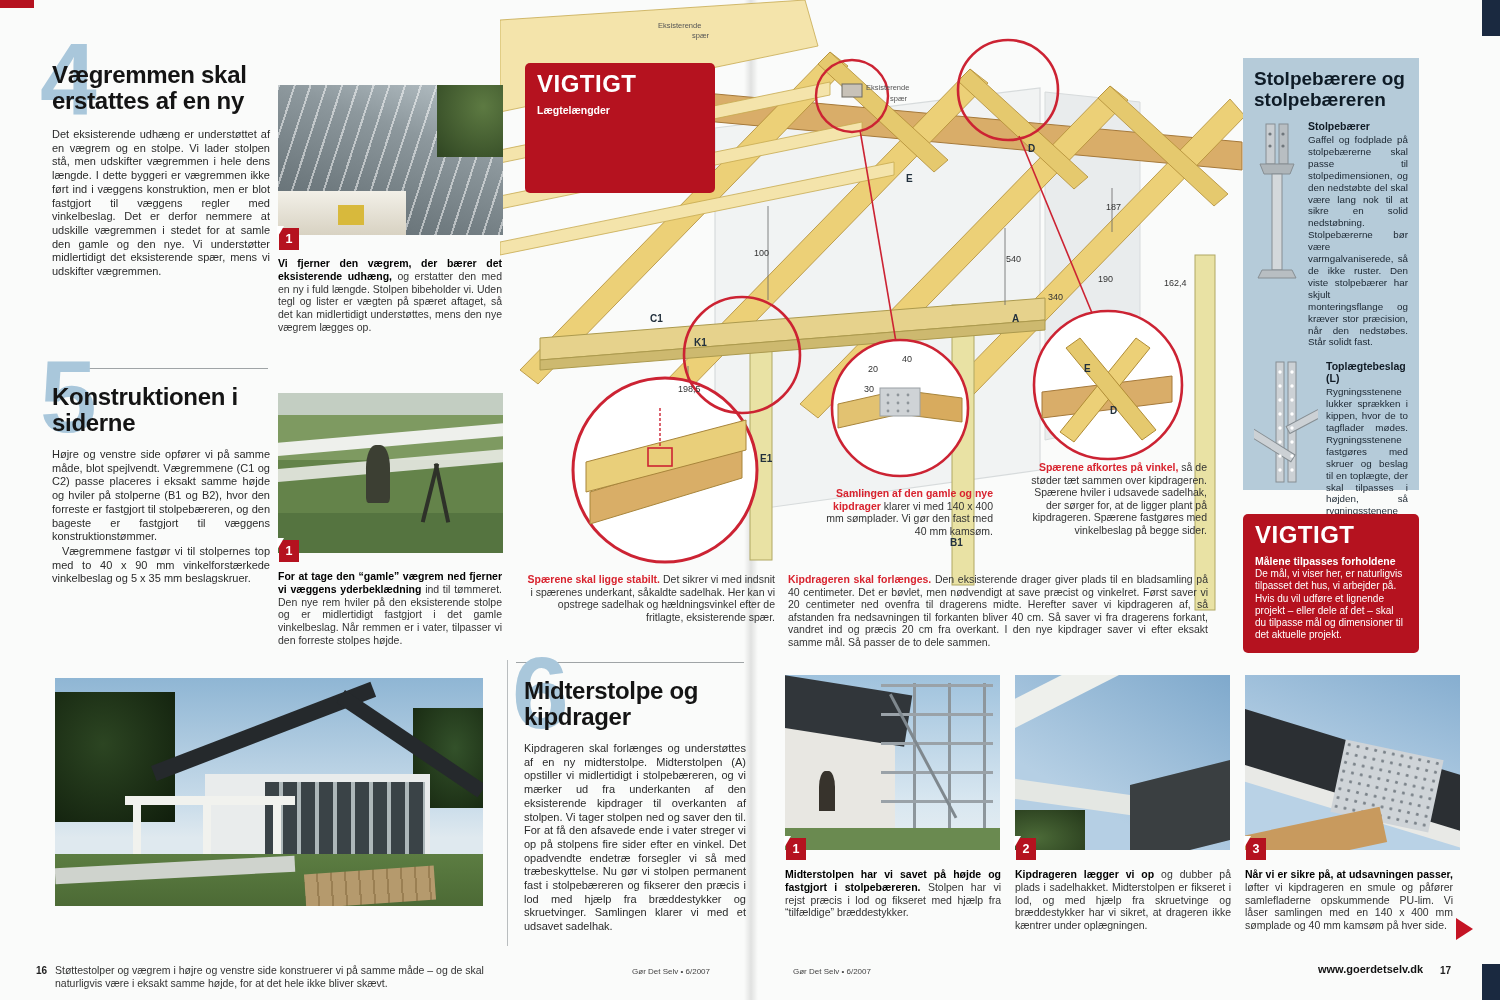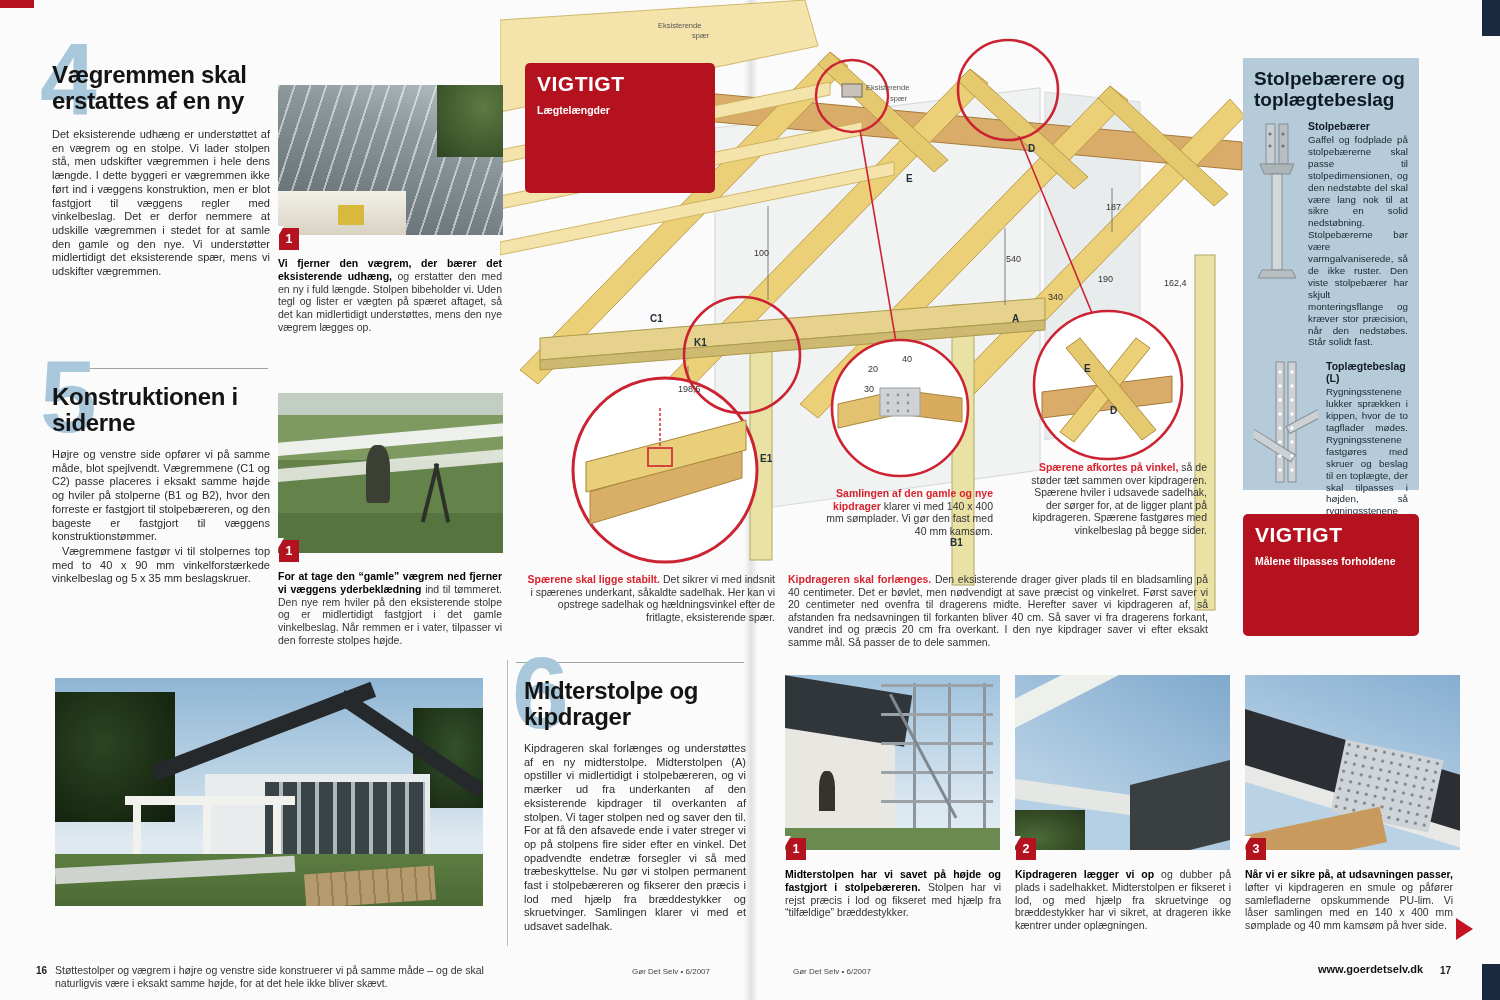--- a/index.html
+++ b/index.html
@@ -17,21 +17,21 @@
   .note{font-size:10.5px;line-height:12.6px;color:#333;text-align:right;}
   .note b{color:#d8232e;}
   .housecap{font-size:10.5px;line-height:13px;color:#333;}
   
   .badge{width:20px;height:22px;background:#b5121f;color:#fff;text-align:center;
          font-weight:700;font-size:12.5px;line-height:23px;position:absolute;z-index:6;}
   .badge::before{content:"";position:absolute;left:-2px;top:-2px;width:0;height:0;
          border-style:solid;border-width:12px 7px 0 0;border-color:#fff transparent transparent transparent;}
   
   .vigtigt{background:#b5121f;border-radius:5px;color:#fff;padding:10px 12px 12px;box-sizing:border-box;z-index:5;}
-  .vigtigt .vt{font-weight:800;font-size:21px;line-height:22px;letter-spacing:.5px;margin:0 0 9px;}
+  .vigtigt .vt{font-weight:800;font-size:24px;line-height:22px;letter-spacing:.5px;margin:0 0 9px;}
   .vigtigt .vsub{font-weight:700;font-size:10.5px;line-height:12.2px;margin:0;}
   .vigtigt .vbody{font-size:10px;line-height:12.2px;margin:1px 0 0;}
   
   .sidebar{background:#b5cbd9;padding:10px 11px;box-sizing:border-box;}
   .sb-title{font-weight:800;font-size:19px;line-height:21px;color:#0e1b26;margin:0 0 10px;}
   .sb-h{font-weight:700;font-size:10.5px;line-height:12px;color:#101a24;margin:0 0 2px;}
   .sb-p{font-size:9.8px;line-height:11.9px;color:#1a2530;text-align:justify;margin:0;}
   .sb-row{display:flex;gap:8px;margin-bottom:12px;}
   
   .photo{position:absolute;overflow:hidden;background:#9aa5aa;}
@@ -302,21 +302,21 @@
        background-image:radial-gradient(#7b838a 1.3px,transparent 1.6px);background-size:9px 9px;"></div>
   <div style="left:-10px;bottom:-8px;width:150px;height:36px;background:#c89a5e;transform:rotate(-12deg);"></div>
 </div>
 <div class="badge" style="left:1246px;top:838px;"><span>3</span></div>
 <div class="abs cap" style="left:1245px;top:868px;width:208px;">
   <b>Når vi er sikre på, at udsavningen passer,</b><span> løfter vi kipdrageren en smule og påfører samlefladerne opskummende PU-lim. Vi låser samlingen med en 140 x 400 mm sømplade og 40 mm kamsøm på hver side.</span>
 </div>
 <div class="abs arrow-right" style="left:1456px;top:918px;"></div>
 
 <div class="abs sidebar" style="left:1243px;top:58px;width:176px;height:432px;">
-  <p class="sb-title">Stolpebærere og toplægtebeslag</p>
+  <p class="sb-title">Stolpebærere og stolpebæreren</p>
   <div class="sb-row">
     <svg width="46" height="168" viewBox="0 0 46 168">
       <rect x="12" y="4" width="9" height="40" fill="#c8cdd1" stroke="#868e93"></rect>
       <rect x="25" y="4" width="9" height="40" fill="#b8bec2" stroke="#868e93"></rect>
       <circle cx="16" cy="14" r="1.6" fill="#6e767b"></circle>
         <circle cx="16" cy="26" r="1.6" fill="#6e767b"></circle>
       <circle cx="29" cy="14" r="1.6" fill="#6e767b"></circle>
         <circle cx="29" cy="26" r="1.6" fill="#6e767b"></circle>
       <polygon points="6,44 40,44 36,54 10,54" fill="#aeb5b9" stroke="#868e93"></polygon>
       <rect x="18" y="54" width="10" height="96" fill="#d3d8db" stroke="#868e93"></rect>
@@ -357,19 +357,20 @@
     <div style="flex:1;">
       <p class="sb-h">Toplægtebeslag (L)</p>
       <p class="sb-p">Rygningsstenene lukker sprækken i kippen, hvor de to tagflader mødes. Rygningsstenene fastgøres med skruer og beslag til en toplægte, der skal tilpasses i højden, så rygningsstenene netop er i kontakt med tagstenene. Toplægten fastgøres i det viste toplægtebeslag, der kan justeres til taghældningen.</p>
     </div>
   </div>
 </div>
 
 <div class="abs vigtigt" style="left:1243px;top:514px;width:176px;min-height:122px;">
   <p class="vt">VIGTIGT</p>
   <p class="vsub">Målene tilpasses forholdene</p>
+  <p class="vbody">De mål, vi viser her, er naturligvis tilpasset det hus, vi arbejder på. Hvis du vil udføre et lignende projekt – eller dele af det – skal du tilpasse mål og dimensioner til det aktuelle projekt.</p>
 </div>
 
 <div class="abs pagenum" style="left:36px;top:965px;">16</div>
 <div class="abs foot" style="left:560px;top:967px;width:150px;text-align:right;">Gør Det Selv • 6/2007</div>
 <div class="abs foot" style="left:793px;top:967px;">Gør Det Selv • 6/2007</div>
 <div class="abs site" style="left:1318px;top:963px;">www.goerdetselv.dk</div>
 <div class="abs pagenum" style="left:1440px;top:965px;">17</div>
 
 </body></html>

